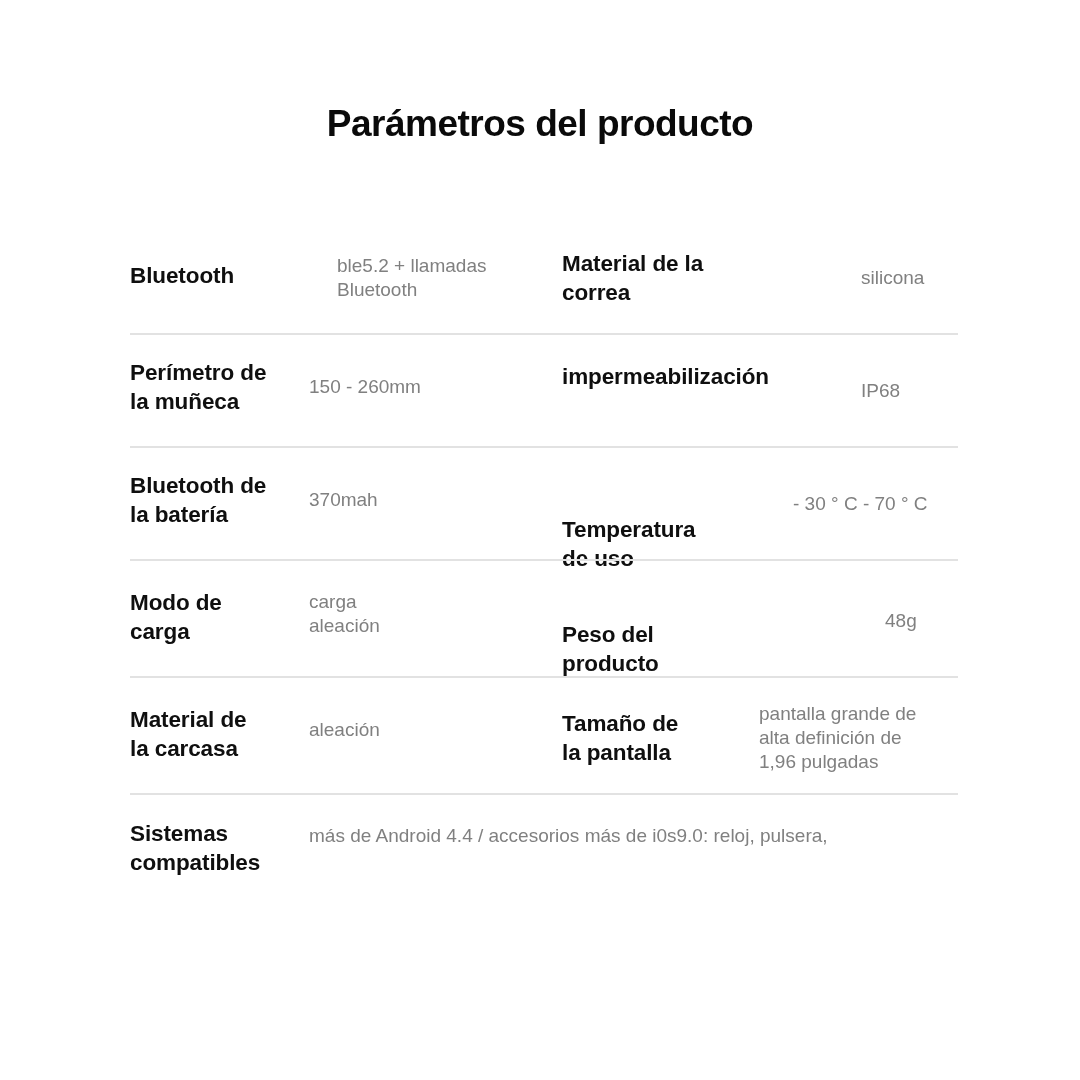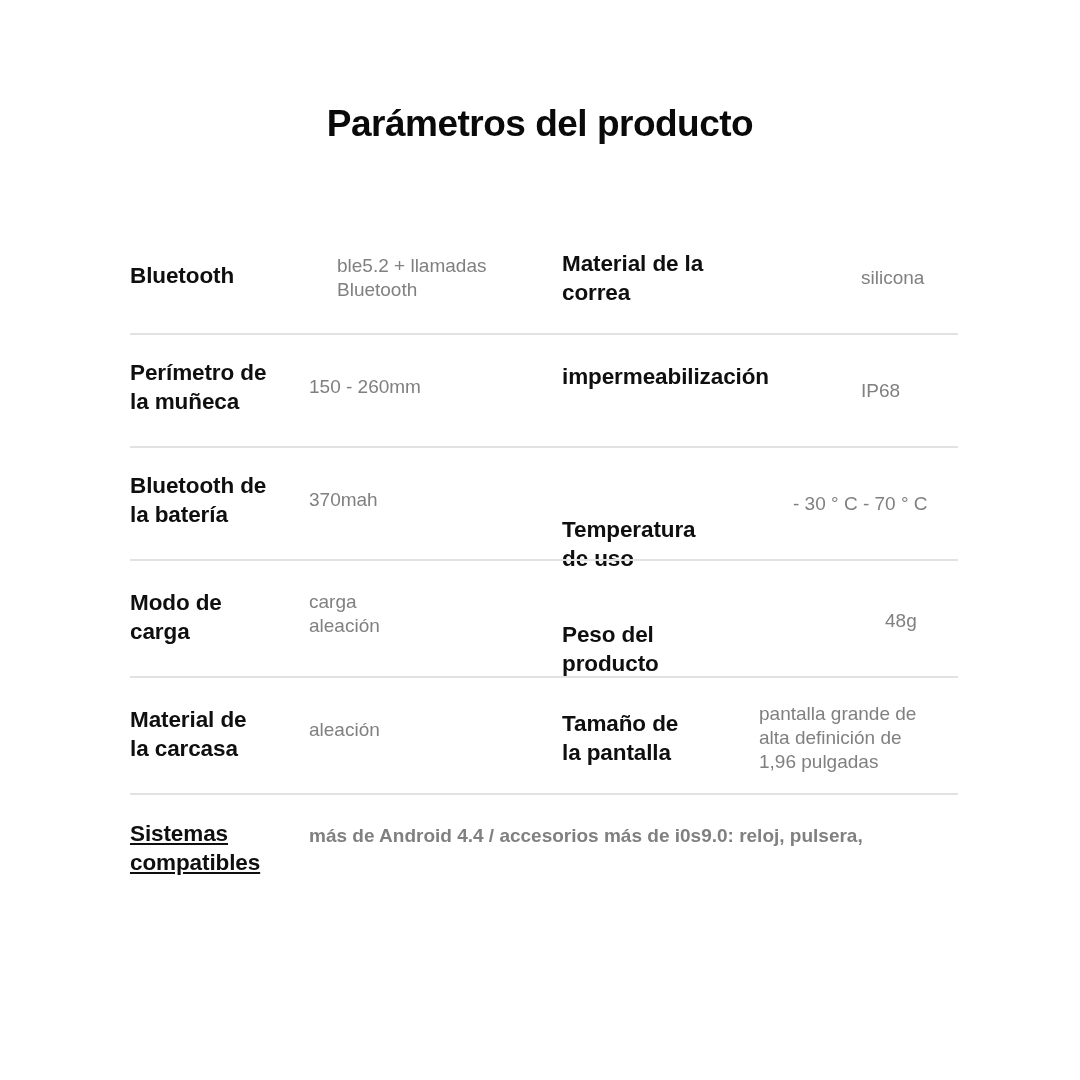--- a/index.html
+++ b/index.html
@@ -134,23 +134,23 @@
 </div>
 <div class="cell value" style="left:759px; top:702px;align-items:center;">
   <div>
     <div>pantalla grande de</div>
     <div>alta definición de</div>
     <div>1,96 pulgadas</div>
   </div>
 </div>
 <div class="divider" style="top:793px;"></div>
 
-<div class="cell label" style="left:130px; top:819px;text-decoration:underline;">
+<div class="cell label" style="left:130px; top:819px;">
   <div>
     <div>Sistemas</div>
     <div>compatibles</div>
   </div>
 </div>
 <div class="cell value" style="left:309px; top:824px;">
-  <div style="white-space:nowrap;font-weight:bold;">
+  <div style="white-space:nowrap;">
     <div>más de Android 4.4 / accesorios más de i0s9.0: reloj, pulsera,</div>
   </div>
 </div>
 
 </body></html>

